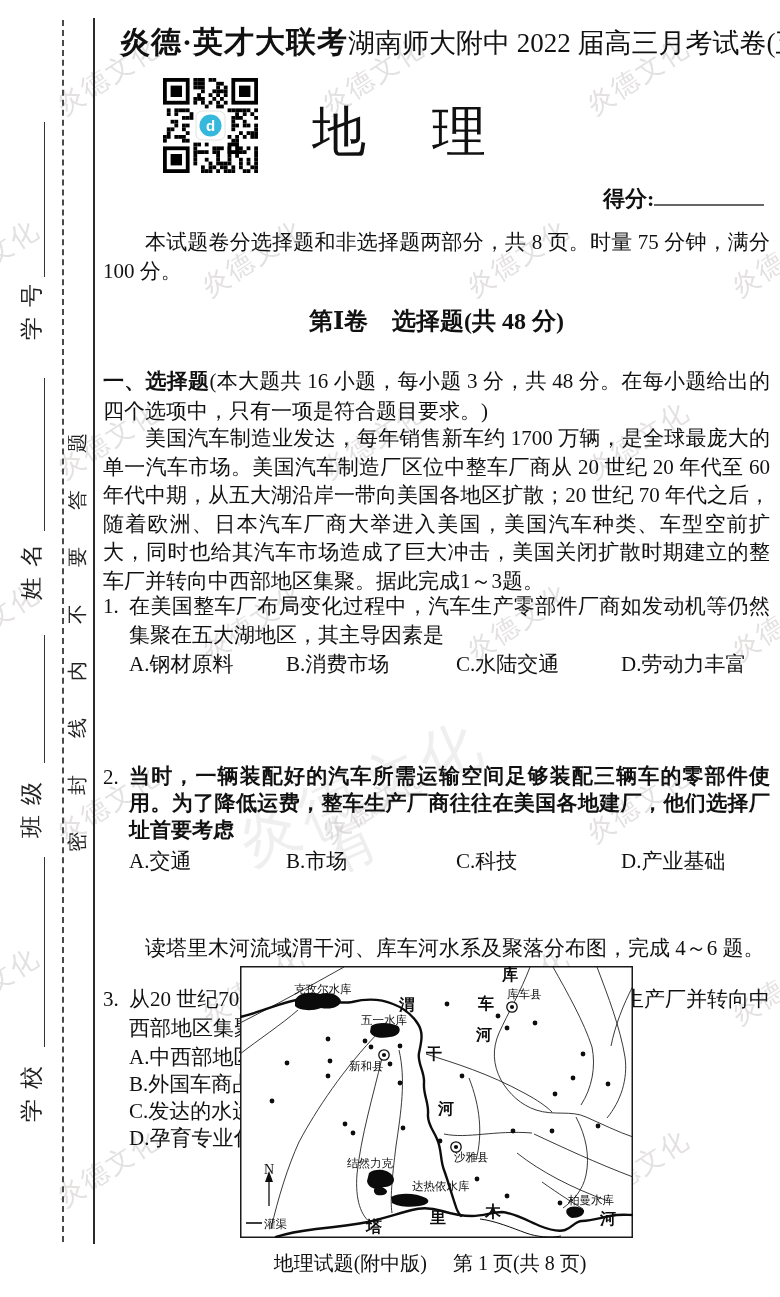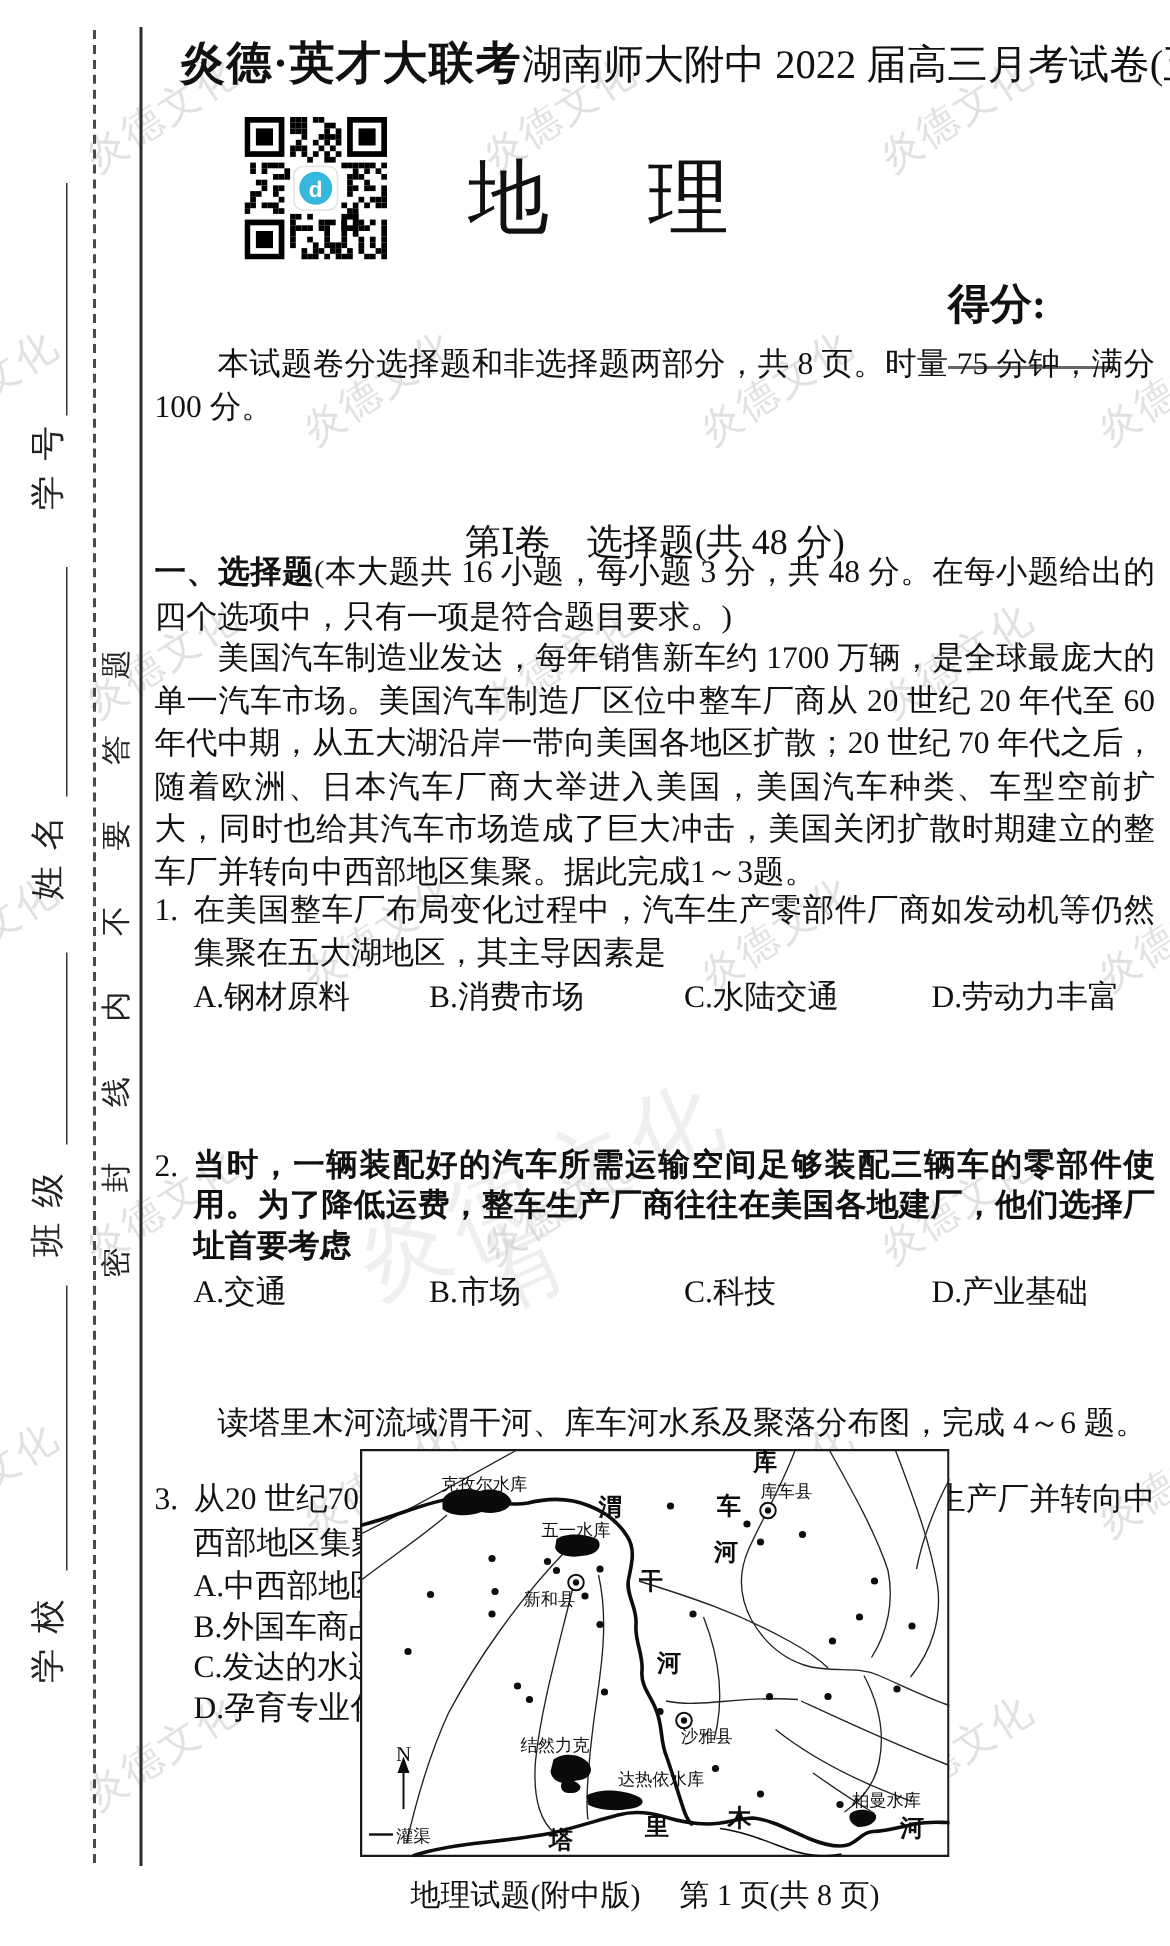--- a/index.html
+++ b/index.html
@@ -29,30 +29,30 @@
         transform:rotate(-90deg); white-space:nowrap; font-size:20px;
         letter-spacing:37px; color:#222; z-index:2; }
   
   #exam-header { position:absolute; left:120px; top:22px; width:660px; z-index:1;
         white-space:nowrap; }
   #exam-header .brand { font-size:30px; font-weight:900; letter-spacing:1px;text-align:center; }
   #exam-header .rest { font-size:27px; font-weight:400; }
   #qr { position:absolute; left:163px; top:78px; width:95px; height:95px; z-index:1; }
   #subject-title { position:absolute; left:312px; top:96px; font-size:54px;
         font-weight:normal; letter-spacing:6px; z-index:1; }
-  #score-block { position:absolute; left:632px; top:184px; font-size:28px;
+  #score-block { position:absolute; left:603px; top:184px; font-size:22px;
         font-weight:bold; z-index:1; }
   .score-line { display:inline-block; width:110px; border-bottom:2px solid #666;
         height:20px; vertical-align:baseline; }
   
   .blk { position:absolute; left:103px; width:667px; font-size:21px; line-height:29px;
         text-align:justify; z-index:1; }
   #intro { top:228px; text-indent:2em; }
-  #sec-title { top:304px; text-align:center; font-size:24px; font-weight:normal;
-        line-height:34px;margin-top:41px; }
+  #sec-title { top:304px; text-align:center; font-size:24px; font-weight:bold;
+        line-height:34px; }
   #instructions { top:366px; line-height:30px; }
   #instructions .lead { font-weight:bold; }
   #stimulus { top:424px; text-indent:2em; line-height:28.5px; }
   .question { position:relative; padding-left:26px; }
   .qnum { position:absolute; left:0; top:0; }
   #q1 { top:592px; } #q1 .qtext{ line-height:29px; }
   #q2 { top:676px; } #q2 .qtext{ line-height:27px;font-weight:bold; }
   #q3 { top:785px; } #q3 .qtext{ line-height:29px; }
   .opt-row { display:grid; grid-template-columns:157px 170px 165px auto;
         line-height:29px; text-align:left; }

